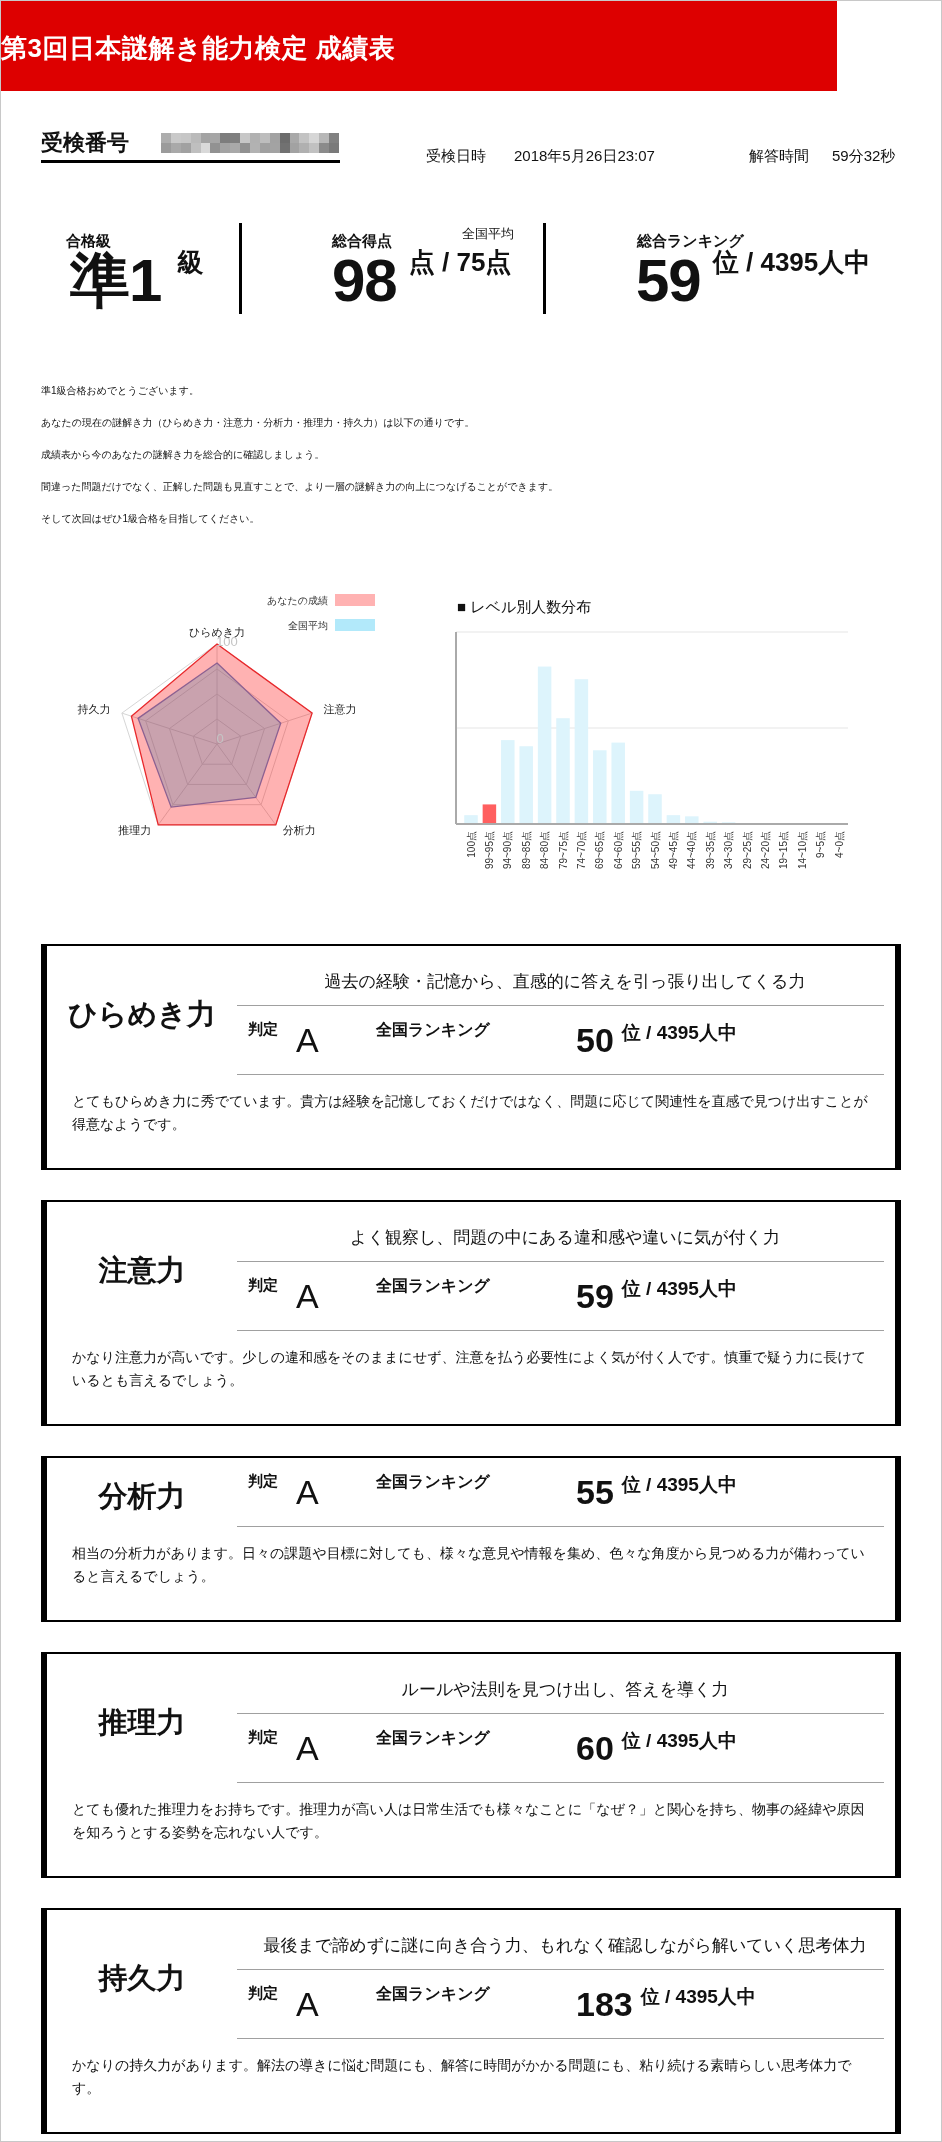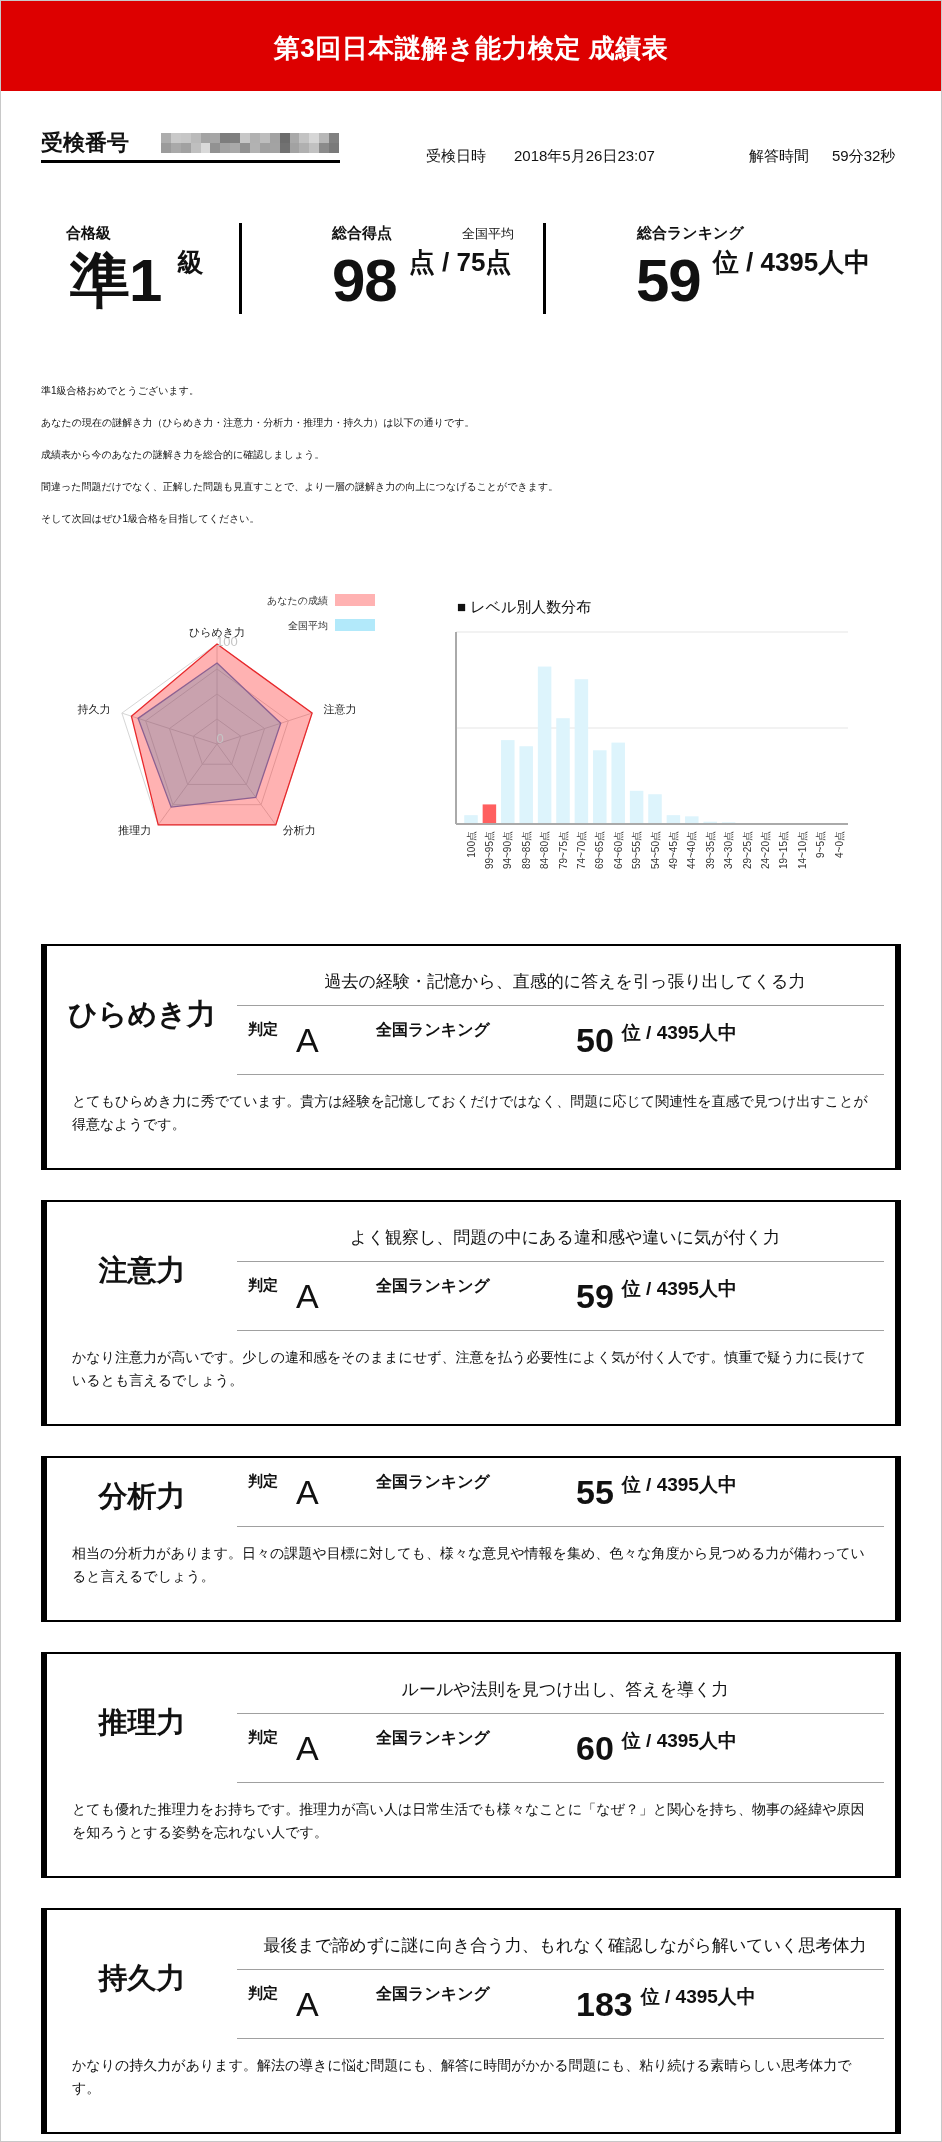--- a/index.html
+++ b/index.html
@@ -1,29 +1,29 @@
 <!DOCTYPE html>
 <html><head>
 <meta charset="utf-8">
 <style>
   html, body { margin:0; padding:0; background:#fff; }
   body { font-family: "Liberation Sans", "DejaVu Sans", sans-serif; color:#111; }
   .page { position:relative; width:940px; height:2140px; border:1px solid #c8c8c8; background:#fff; overflow:hidden; }
   .abs { position:absolute; }
 
-  .header { left:0; top:0; width:940px; height:90px; background:#dd0000; display:flex; align-items:center; justify-content:center; }
+  .header { left:0; top:0; width:836px; height:90px; background:#dd0000; display:flex; align-items:center; }
   .header-title { color:#fff; font-size:26px; font-weight:bold; padding-top:4px; letter-spacing:0.5px; }
 
   .exam-label { left:40px; top:127px; font-size:22px; font-weight:bold; line-height:30px; }
   .mosaic { left:160px; top:132px; width:178px; height:20px; display:grid; grid-template-columns:repeat(18, 1fr); grid-template-rows:repeat(2, 1fr); }
   .mosaic span { display:block; }
   .exam-underline { left:40px; top:159px; width:299px; height:3px; background:#000; }
   .info { top:143px; font-size:15px; line-height:24px; }
 
-  .sum-label { top:222px; font-size:15px; font-weight:bold; line-height:20px; }
+  .sum-label { top:230px; font-size:15px; font-weight:bold; line-height:20px; }
   .sum-sublabel { top:223px; font-size:13px; line-height:20px; }
   .sum-value { top:244px; display:flex; align-items:flex-start; white-space:nowrap; }
   .big { font-size:60px; font-weight:bold; line-height:72px; letter-spacing:-1px; }
   .big-unit { font-size:26px; font-weight:bold; margin-left:12px; }
   .divider { top:222px; width:3px; height:91px; background:#000; }
 
   .message { left:40px; top:374px; width:860px; font-size:10px; line-height:32px; }
   .message p { margin:0; }
 
   .radar-box { left:59px; top:574px; width:340px; height:270px; }

